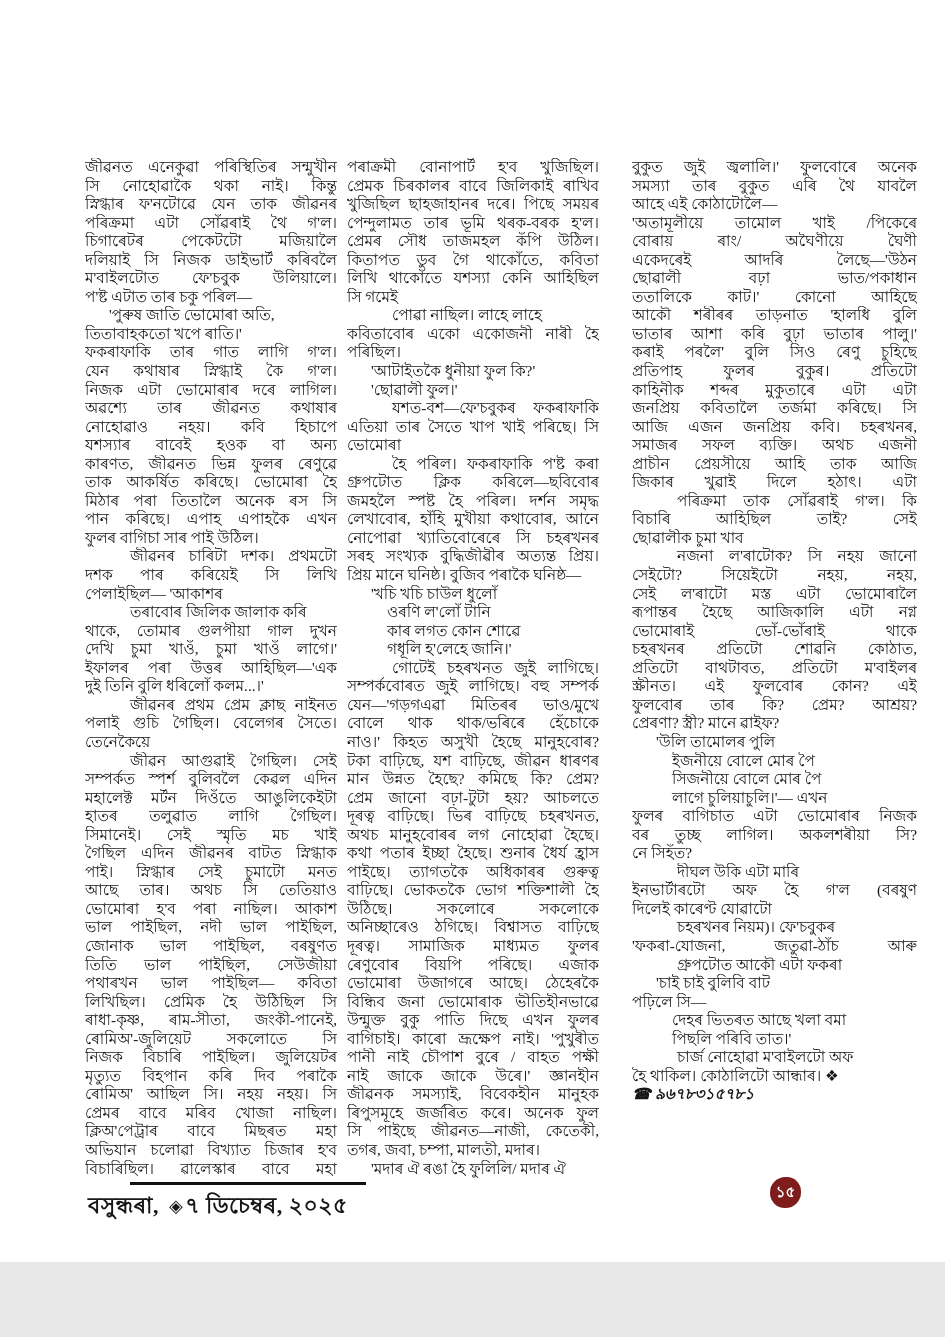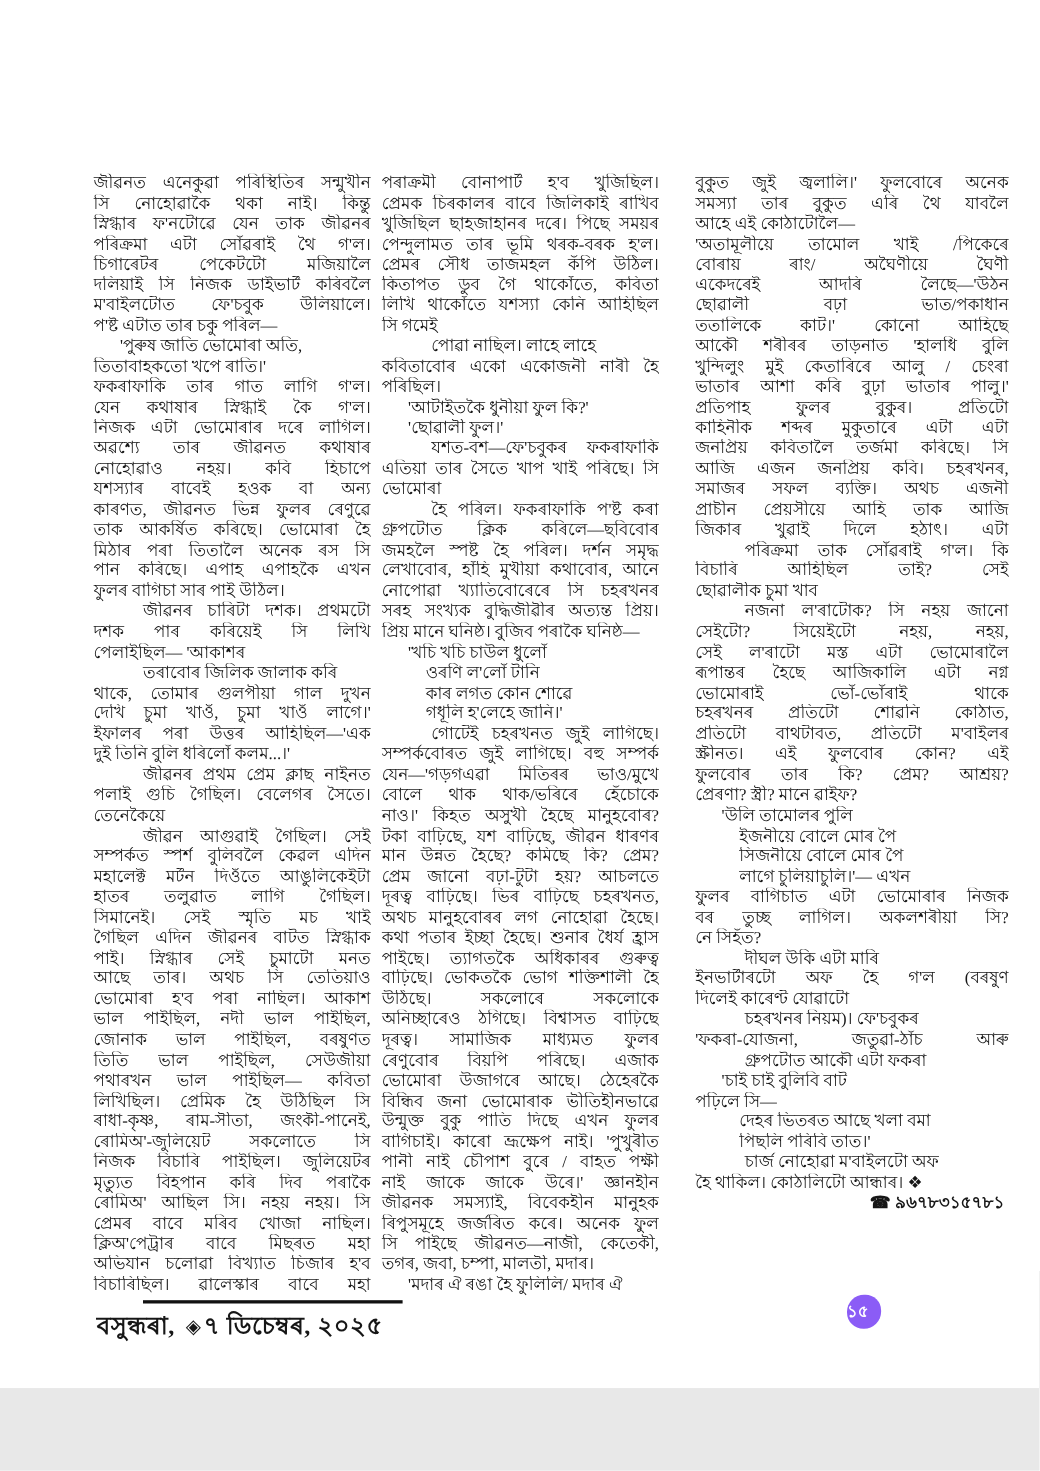--- a/index.html
+++ b/index.html
@@ -25,46 +25,46 @@
     font-size:15.3px;
     overflow:hidden;
     text-align:left;
   }
   .s-n,.s-i{text-align:justify;text-align-last:justify;}
   .s-i{text-indent:45px;}
   .s-o{text-indent:45px;}
   .s-e{text-indent:0;}
   .s-q{text-indent:24px;}
   .s-Q{text-indent:40px;}
-  .s-r{text-align:right;font-weight:bold;padding-right:4px;}
+  .s-r{text-align:left;font-style:italic;font-weight:bold;padding-right:4px;}
   .footer-rule{
     position:absolute;
     left:130px;top:1182px;
     width:236px;height:2.5px;
     background:#111;
   }
   .footer-line{
     position:absolute;
     left:88px;top:1188px;
     font-size:22px;
     font-weight:bold;
     letter-spacing:.5px;
     white-space:nowrap;
   }
   .footer-line .orn{font-size:18px;position:relative;top:-1px;padding:0 2px 0 10px;}
   .page-badge{
     position:absolute;
     left:770px;top:1177px;
     width:31px;height:31px;
     border-radius:50% 46% 50% 48%;
-    background:#8b5cf6;
+    background:#7f1d1d;
     color:#fff;
     font-size:15px;
     font-weight:bold;
-    display:flex;align-items:center;
+    display:flex;align-items:center;justify-content:center;
   }
 </style>
 </head>
 <body>
 
 <div class="page">
 
   <div class="col col-1">
       <div class="ln s-n">জীৱনত এনেকুৱা পৰিস্থিতিৰ সন্মুখীন</div>
       <div class="ln s-n">সি নোহোৱাকৈ থকা নাই। কিন্তু</div>
@@ -182,22 +182,22 @@
   <div class="col col-3">
       <div class="ln s-n">বুকুত জুই জ্বলালি।' ফুলবোৰে অনেক</div>
       <div class="ln s-n">সমস্যা তাৰ বুকুত এৰি থৈ যাবলৈ</div>
       <div class="ln s-e">আহে এই কোঠাটোলৈ—</div>
       <div class="ln s-n">'অতামূলীয়ে তামোল খাই /পিকেৰে</div>
       <div class="ln s-n">বোৰায় ৰাং/ অঘৈণীয়ে ঘৈণী</div>
       <div class="ln s-n">একেদৰেই আদৰি লৈছে—'উঠন</div>
       <div class="ln s-n">ছোৱালী বঢ়া ভাত/পকাধান</div>
       <div class="ln s-n">ততালিকে কাট।' কোনো আহিছে</div>
       <div class="ln s-n">আকৌ শৰীৰৰ তাড়নাত 'হালধি বুলি</div>
-      <div class="ln s-n">খুন্দিলুং মুই কেতাৰিৰে আলু / চেংৰা</div>
       <div class="ln s-n">ভাতাৰ আশা কৰি বুঢ়া ভাতাৰ পালু।'</div>
+      <div class="ln s-n">কৰাই পৰলৈ' বুলি সিও ৰেণু চুহিছে</div>
       <div class="ln s-n">প্ৰতিপাহ ফুলৰ বুকুৰ। প্ৰতিটো</div>
       <div class="ln s-n">কাহিনীক শব্দৰ মুকুতাৰে এটা এটা</div>
       <div class="ln s-n">জনপ্ৰিয় কবিতালৈ তৰ্জমা কৰিছে। সি</div>
       <div class="ln s-n">আজি এজন জনপ্ৰিয় কবি। চহৰখনৰ,</div>
       <div class="ln s-n">সমাজৰ সফল ব্যক্তি। অথচ এজনী</div>
       <div class="ln s-n">প্ৰাচীন প্ৰেয়সীয়ে আহি তাক আজি</div>
       <div class="ln s-n">জিকাৰ খুৱাই দিলে হঠাৎ। এটা</div>
       <div class="ln s-i">পৰিক্ৰমা তাক সোঁৱৰাই গ'ল। কি</div>
       <div class="ln s-n">বিচাৰি আহিছিল তাই? সেই</div>
       <div class="ln s-e">ছোৱালীক চুমা খাব</div>

